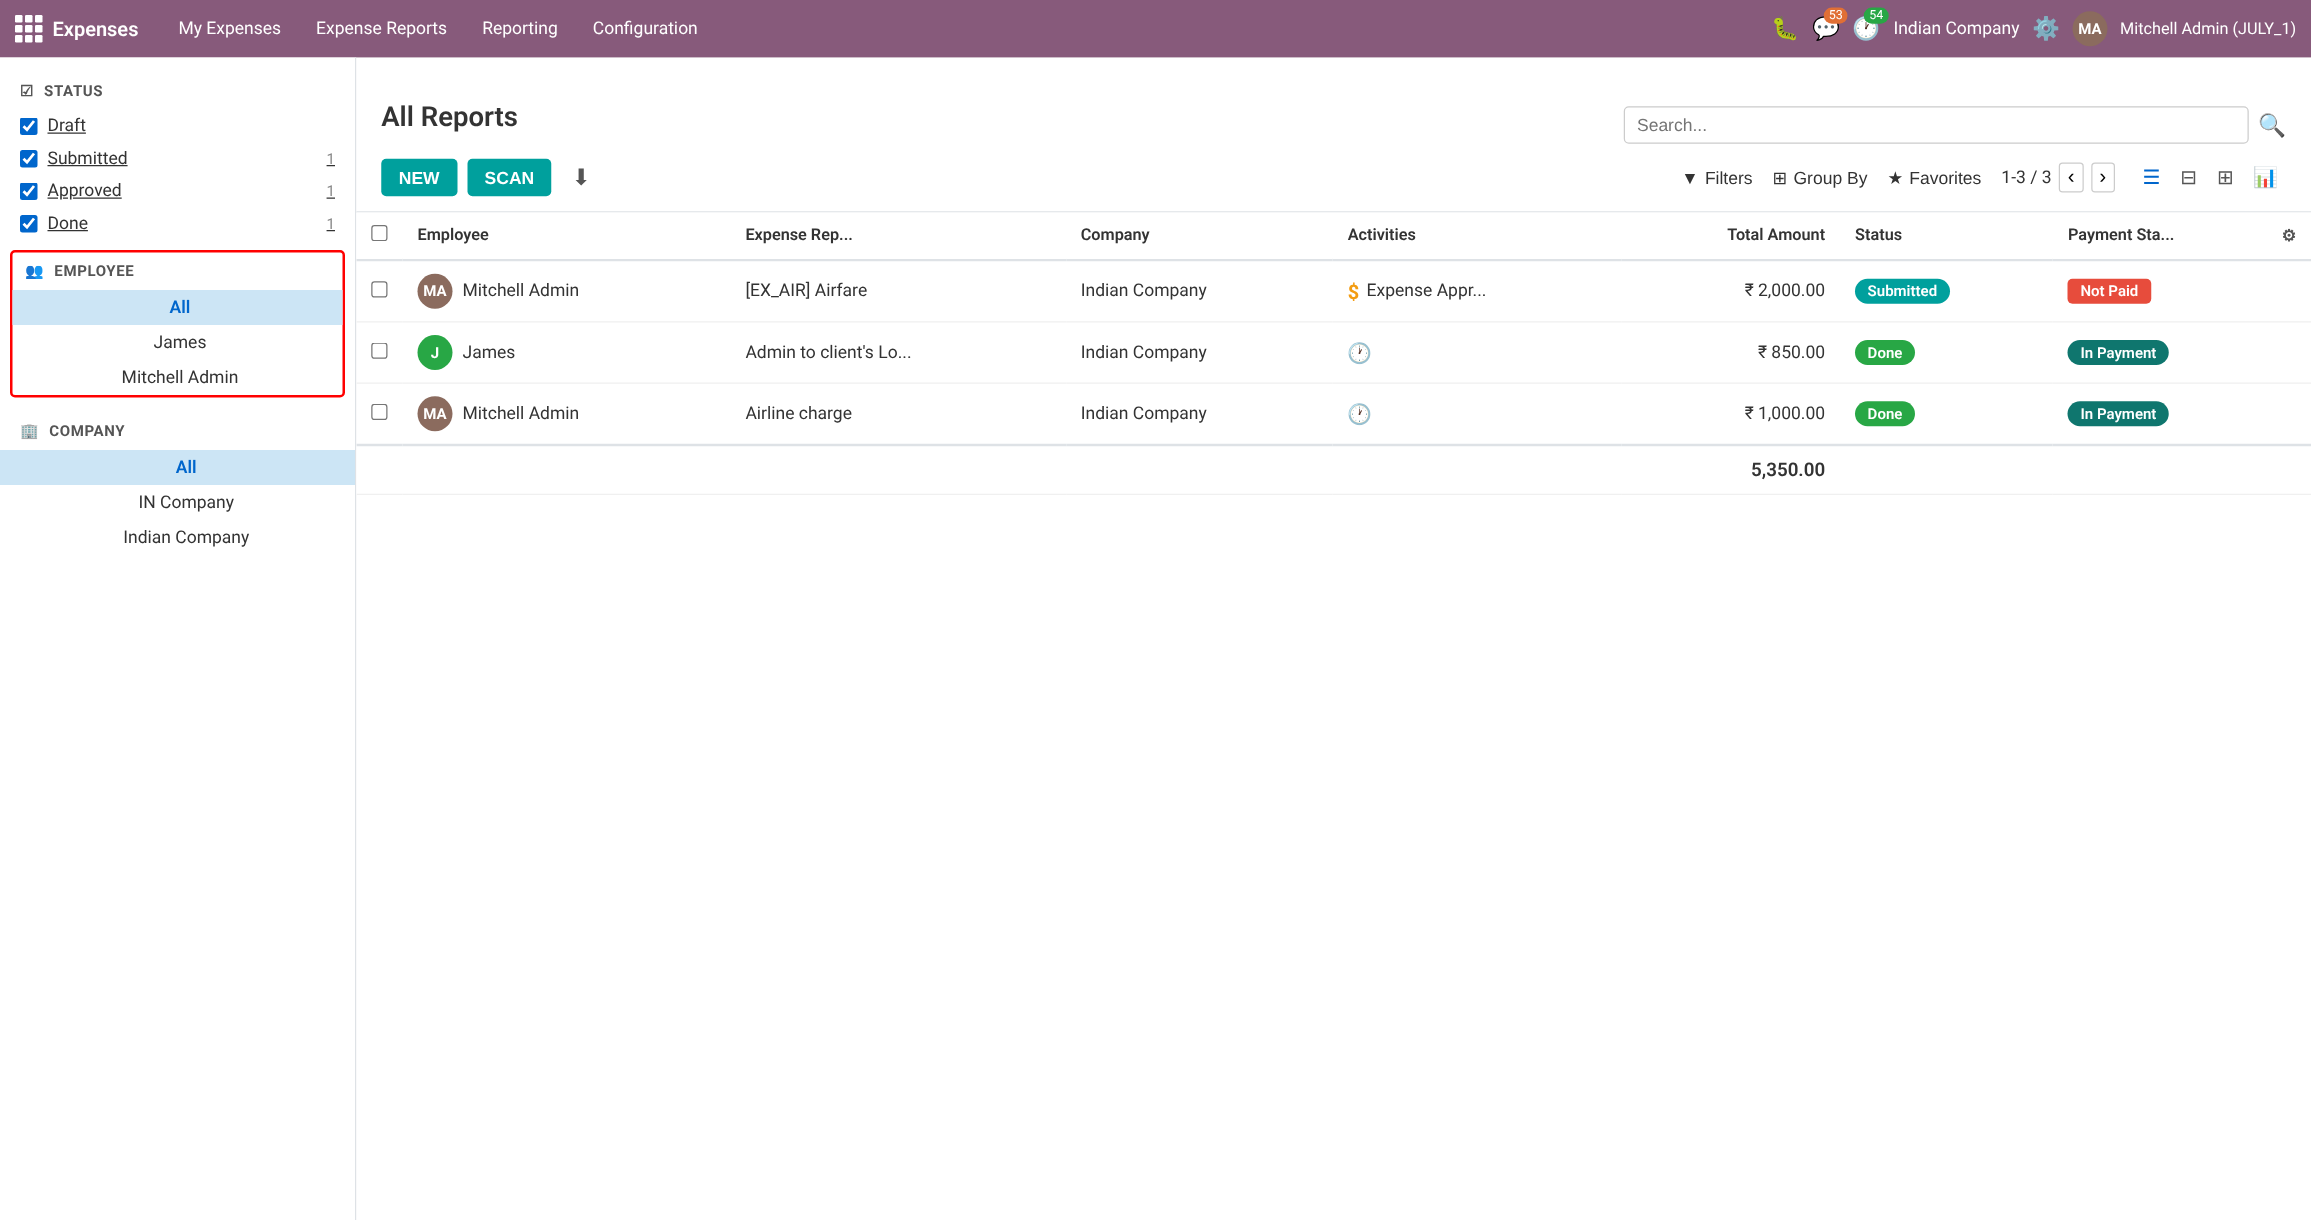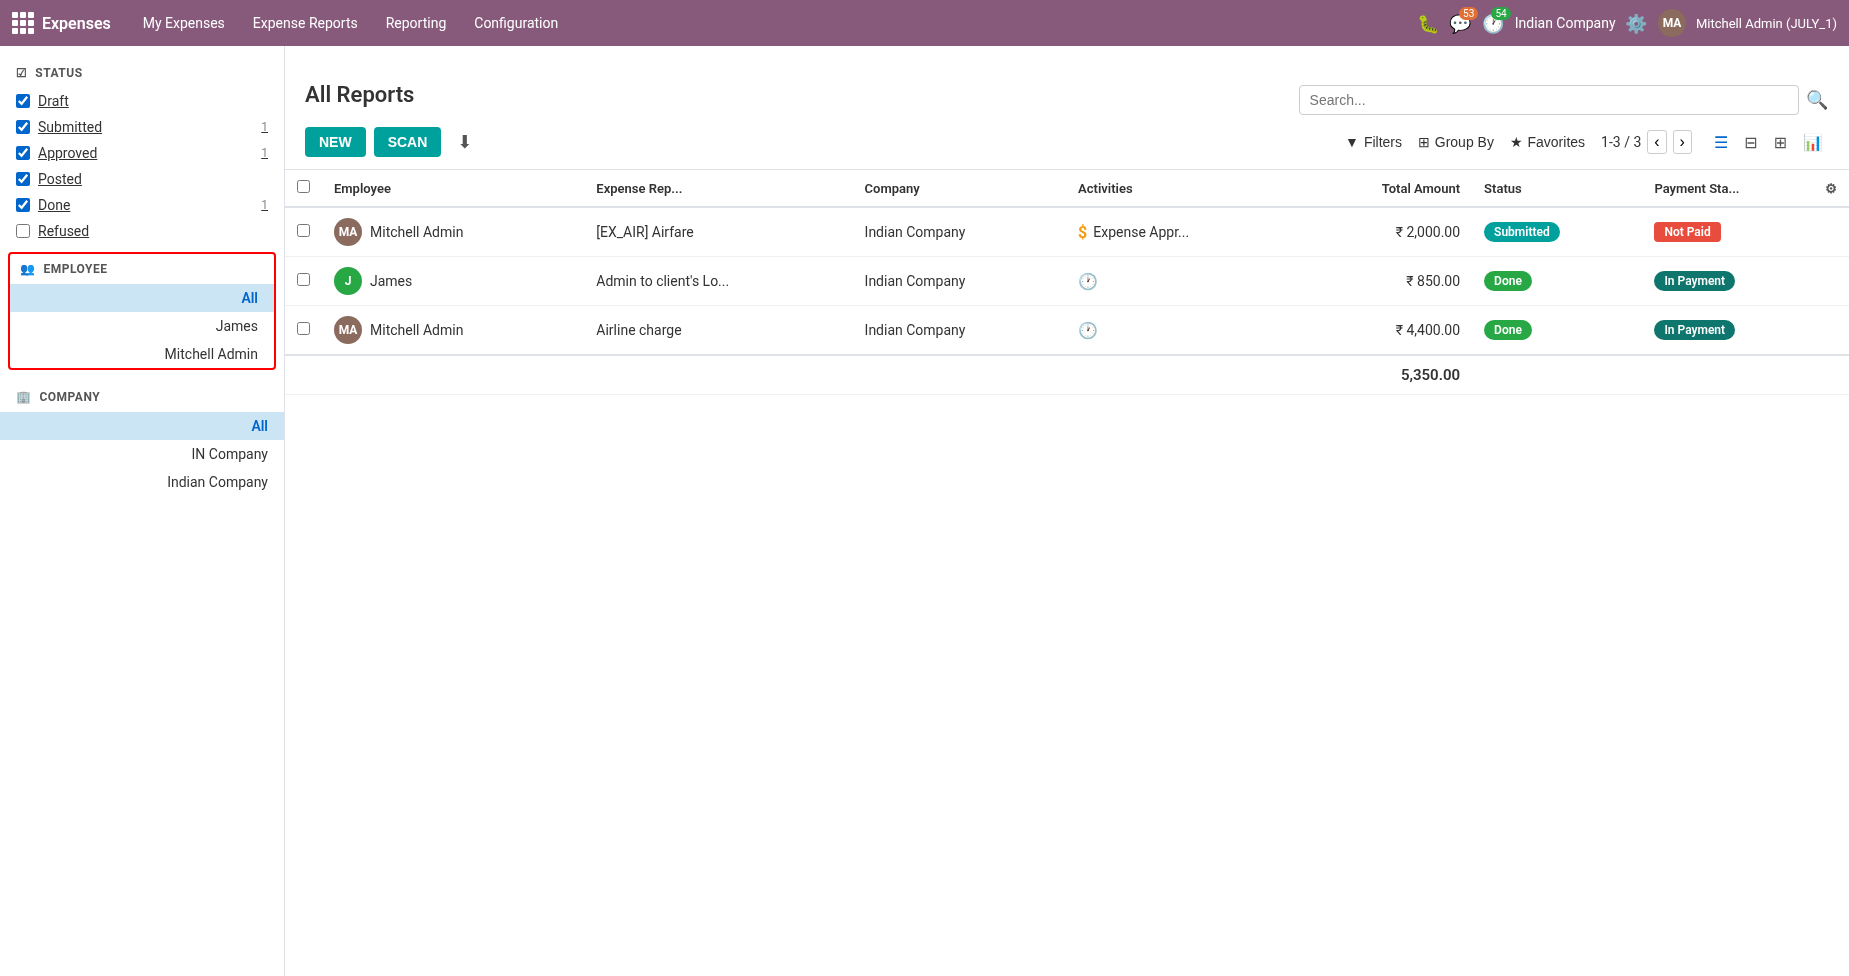--- a/index.html
+++ b/index.html
@@ -95,21 +95,21 @@
       padding: 8px 16px;
       font-size: 12px;
       font-weight: 700;
       color: #555;
       text-transform: uppercase;
       letter-spacing: 0.5px;
     }
     .sidebar-item {
       display: flex;
       align-items: center;
-      justify-content: flex-end;
+      justify-content: center;
       padding: 6px 16px 6px 30px;
       cursor: pointer;
       border-radius: 0;
     }
     .sidebar-item.active { background: #cce5f5; color: #0066cc; font-weight: 600; }
     .sidebar-item-label { font-size: 14px; }
     .checkbox-row {
       display: flex;
       align-items: center;
       gap: 8px;
@@ -345,32 +345,22 @@
         <span class="label">Submitted</span>
         <span class="count">1</span>
       </label>
       <label class="checkbox-row">
         <input type="checkbox" checked="" style="">
         <span class="label">Approved</span>
         <span class="count">1</span>
       </label>
       <label class="checkbox-row">
         <input type="checkbox" checked="" style="">
-        <span class="label">Posted</span>
-        <span class="count"></span>
-      </label>
-      <label class="checkbox-row">
-        <input type="checkbox" checked="" style="">
         <span class="label">Done</span>
         <span class="count">1</span>
-      </label>
-      <label class="checkbox-row">
-        <input type="checkbox" style="">
-        <span class="label">Refused</span>
-        <span class="count"></span>
       </label>
     </div>
 
     <div class="employee-section-box">
       <div class="sidebar-section-header">
         <span>👥</span>
         <span>EMPLOYEE</span>
       </div>
       <div class="sidebar-item active">
         <span class="sidebar-item-label">All</span>
@@ -521,21 +511,21 @@
                 <span>Mitchell Admin</span>
               </div>
             </td>
             <td>Airline charge</td>
             <td>Indian Company</td>
             <td>
               <div class="activity-cell">
                 <span class="activity-clock">🕐</span>
               </div>
             </td>
-            <td class="amount">₹ 4,400.00</td>
+            <td class="amount">₹ 1,000.00</td>
             <td>
               <span class="status-badge status-done">Done</span>
             </td>
             <td>
               <span class="status-badge status-inpayment">In Payment</span>
             </td>
           </tr>
 
           <tr class="total-row">
             <td></td>

